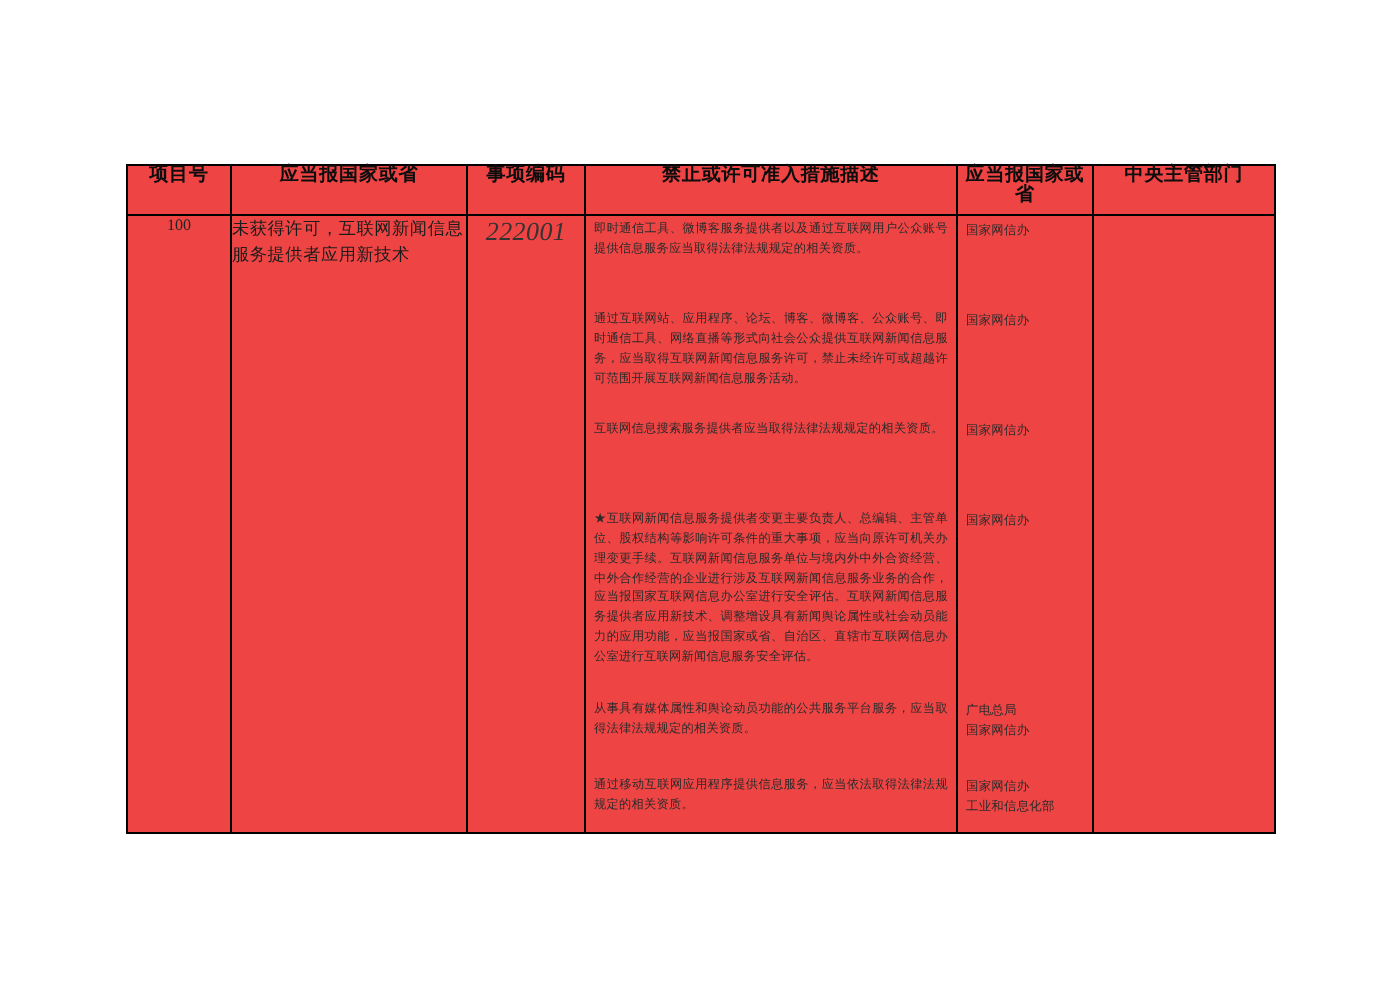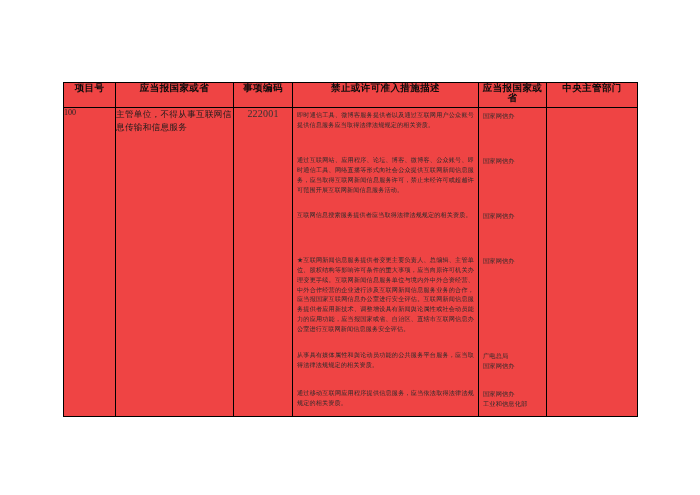--- a/index.html
+++ b/index.html
@@ -57,38 +57,40 @@
     font-weight: bold;
     font-size: 9.5px;
     letter-spacing: 0.4px;
     line-height: 1.1;
     color: #0d0d0d;
     padding: 3px 1px;
   }
 
   
   td.cell-num {
+    text-align: center;
     vertical-align: middle;
     font-size: 8px;
     color: #222;
   }
   td.cell-item {
     vertical-align: middle;
     font-size: 8.6px;
     line-height: 1.55;
     letter-spacing: 0.3px;
     padding: 2px 6px;
     color: #1c1c1c;
   }
   td.cell-code {
     text-align: center;
     vertical-align: middle;
-    font-size: 10px;
+    font-size: 13px;
     letter-spacing: 0.2px;
     color: #333;
+    font-style: italic;
   }
   td.cell-desc,
   td.cell-dept,
   td.cell-local {
     padding: 0;
   }
 
   
   .stack { display: block; }
   .block {
@@ -163,21 +165,21 @@
         <th>应当报国家或省</th>
         <th>中央主管部门</th>
       </tr>
     </thead>
 
     <tbody>
       <tr>
 
         <td class="cell-num">100</td>
 
-        <td class="cell-item">主管单位，不得从事互联网信息传输和信息服务</td>
+        <td class="cell-item">未获得许可，互联网新闻信息服务提供者应用新技术</td>
 
         <td class="cell-code">222001</td>
 
         <td class="cell-desc">
           <div class="stack">
             <div class="block h1">
               <p class="desc-text">即时通信工具、微博客服务提供者以及通过互联网用户公众账号提供信息服务应当取得法律法规规定的相关资质。</p>
             </div>
             <div class="block h2">
               <p class="desc-text">通过互联网站、应用程序、论坛、博客、微博客、公众账号、即时通信工具、网络直播等形式向社会公众提供互联网新闻信息服务，应当取得互联网新闻信息服务许可，禁止未经许可或超越许可范围开展互联网新闻信息服务活动。</p>

